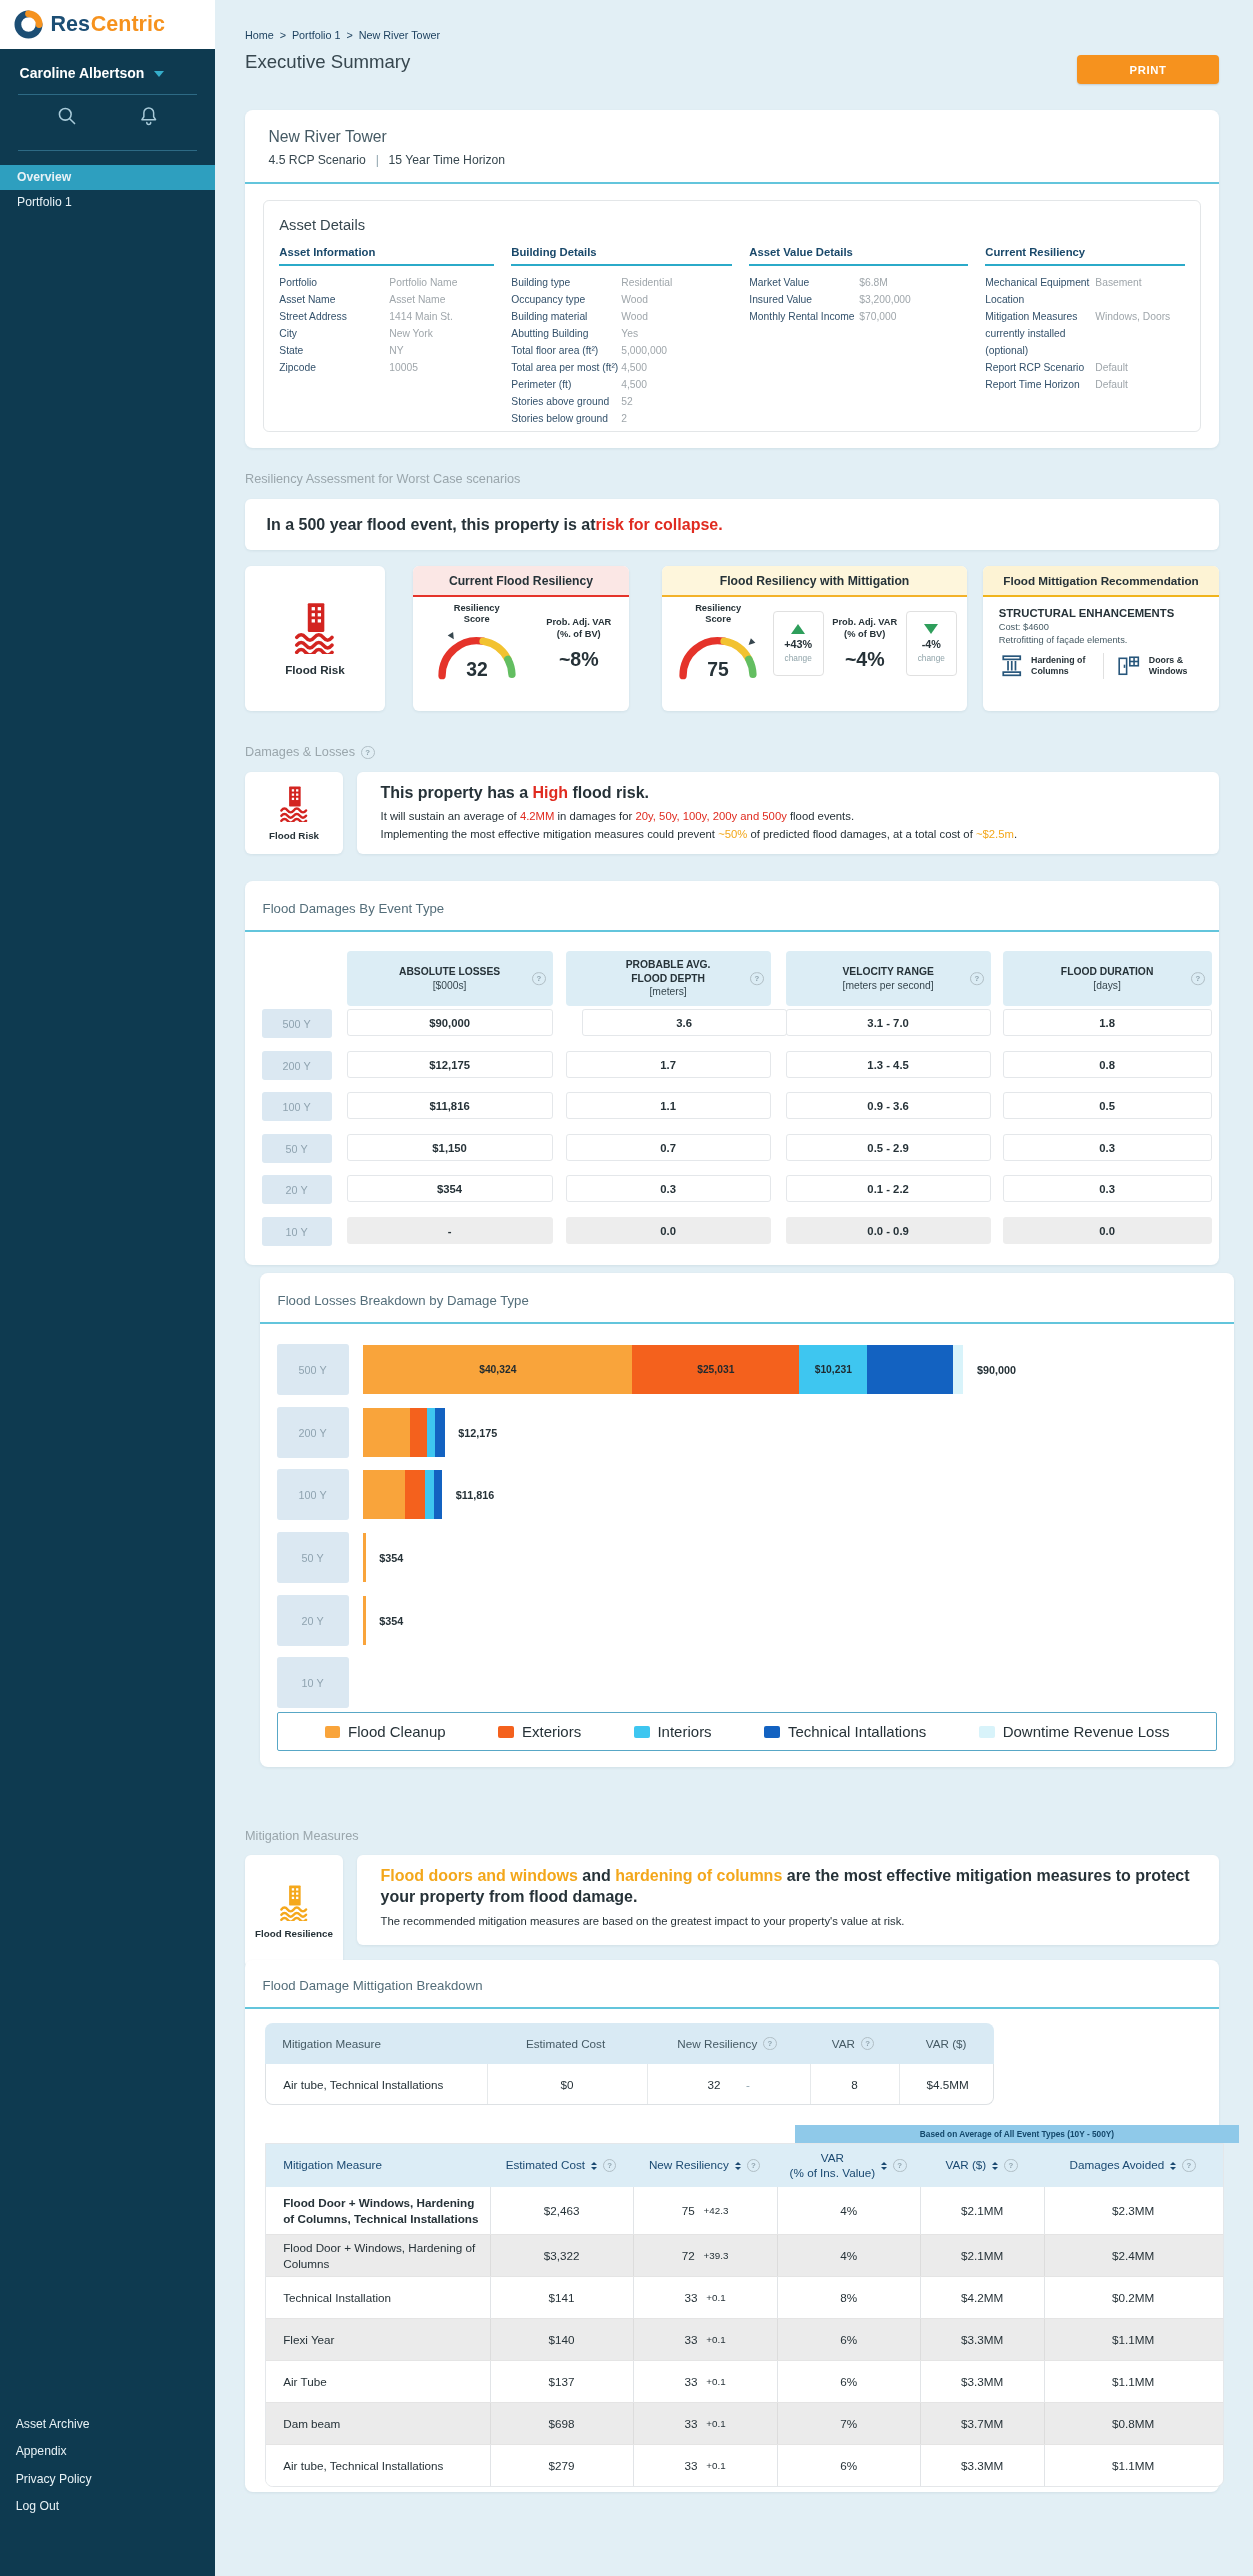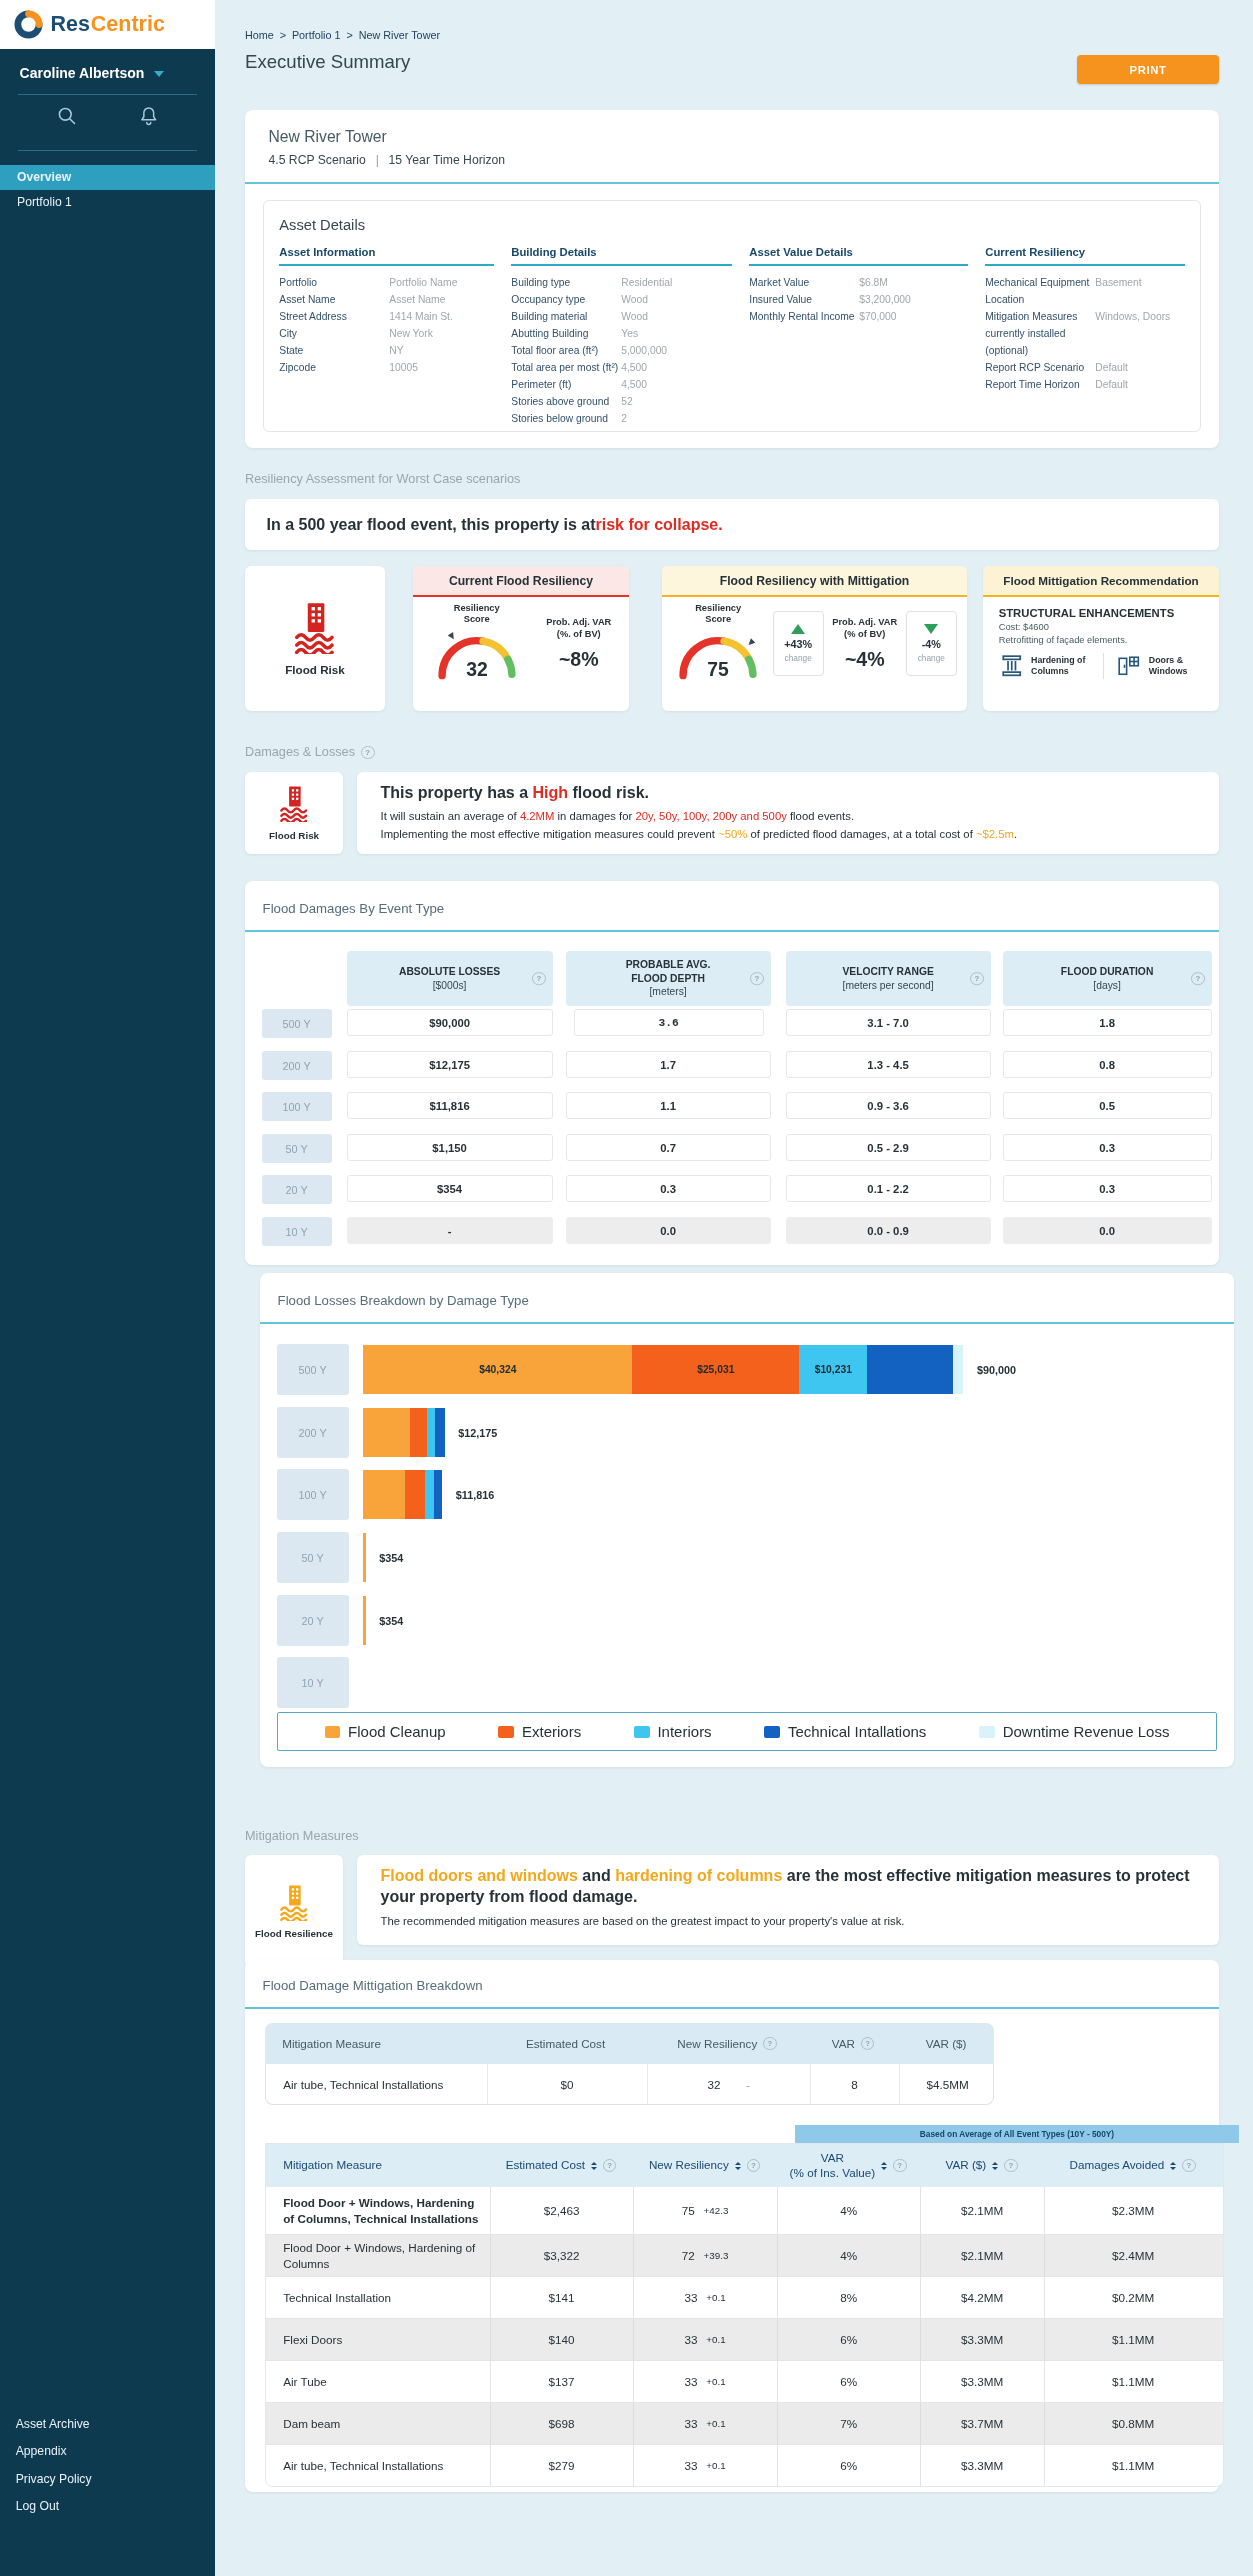--- a/index.html
+++ b/index.html
@@ -457,21 +457,21 @@
         <div class="et-h" style="left: 741px; width: 209px;">
           <div class="et-h1">FLOOD DURATION</div>
           <div class="et-h2">[days]</div>
           <span class="info">?</span>
         </div>
       </div>
     <div id="et-rows">
         <div class="et-row" style="top: 0px;">
           <div class="et-lab">500 Y</div>
           <div class="et-cell" style="left: 85px; width: 206px;">$90,000</div>
-          <div class="et-cell" style="left: 312px; width: 190px; font-family: Liberation Mono, monospace;">3.6</div>
+          <div class="et-cell" style="left: 320px; width: 205px;">3.6</div>
           <div class="et-cell" style="left: 524px; width: 205px;">3.1 - 7.0</div>
           <div class="et-cell" style="left: 741px; width: 209px;">1.8</div>
         </div>
         <div class="et-row" style="top: 42px;">
           <div class="et-lab">200 Y</div>
           <div class="et-cell" style="left: 85px; width: 206px;">$12,175</div>
           <div class="et-cell" style="left: 304px; width: 205px;">1.7</div>
           <div class="et-cell" style="left: 524px; width: 205px;">1.3 - 4.5</div>
           <div class="et-cell" style="left: 741px; width: 209px;">0.8</div>
         </div>
@@ -731,21 +731,21 @@
             <div class="bt-c">$141</div>
             <div class="bt-c">
               <span>33</span>
               <span class="delta">+0.1</span>
             </div>
             <div class="bt-c">8%</div>
             <div class="bt-c">$4.2MM</div>
             <div class="bt-c">$0.2MM</div>
           </div>
           <div class="bt-row alt">
-            <div class="bt-c left">Flexi Doors</div>
+            <div class="bt-c left">Flexi Year</div>
             <div class="bt-c">$140</div>
             <div class="bt-c">
               <span>33</span>
               <span class="delta">+0.1</span>
             </div>
             <div class="bt-c">6%</div>
             <div class="bt-c">$3.3MM</div>
             <div class="bt-c">$1.1MM</div>
           </div>
           <div class="bt-row">

